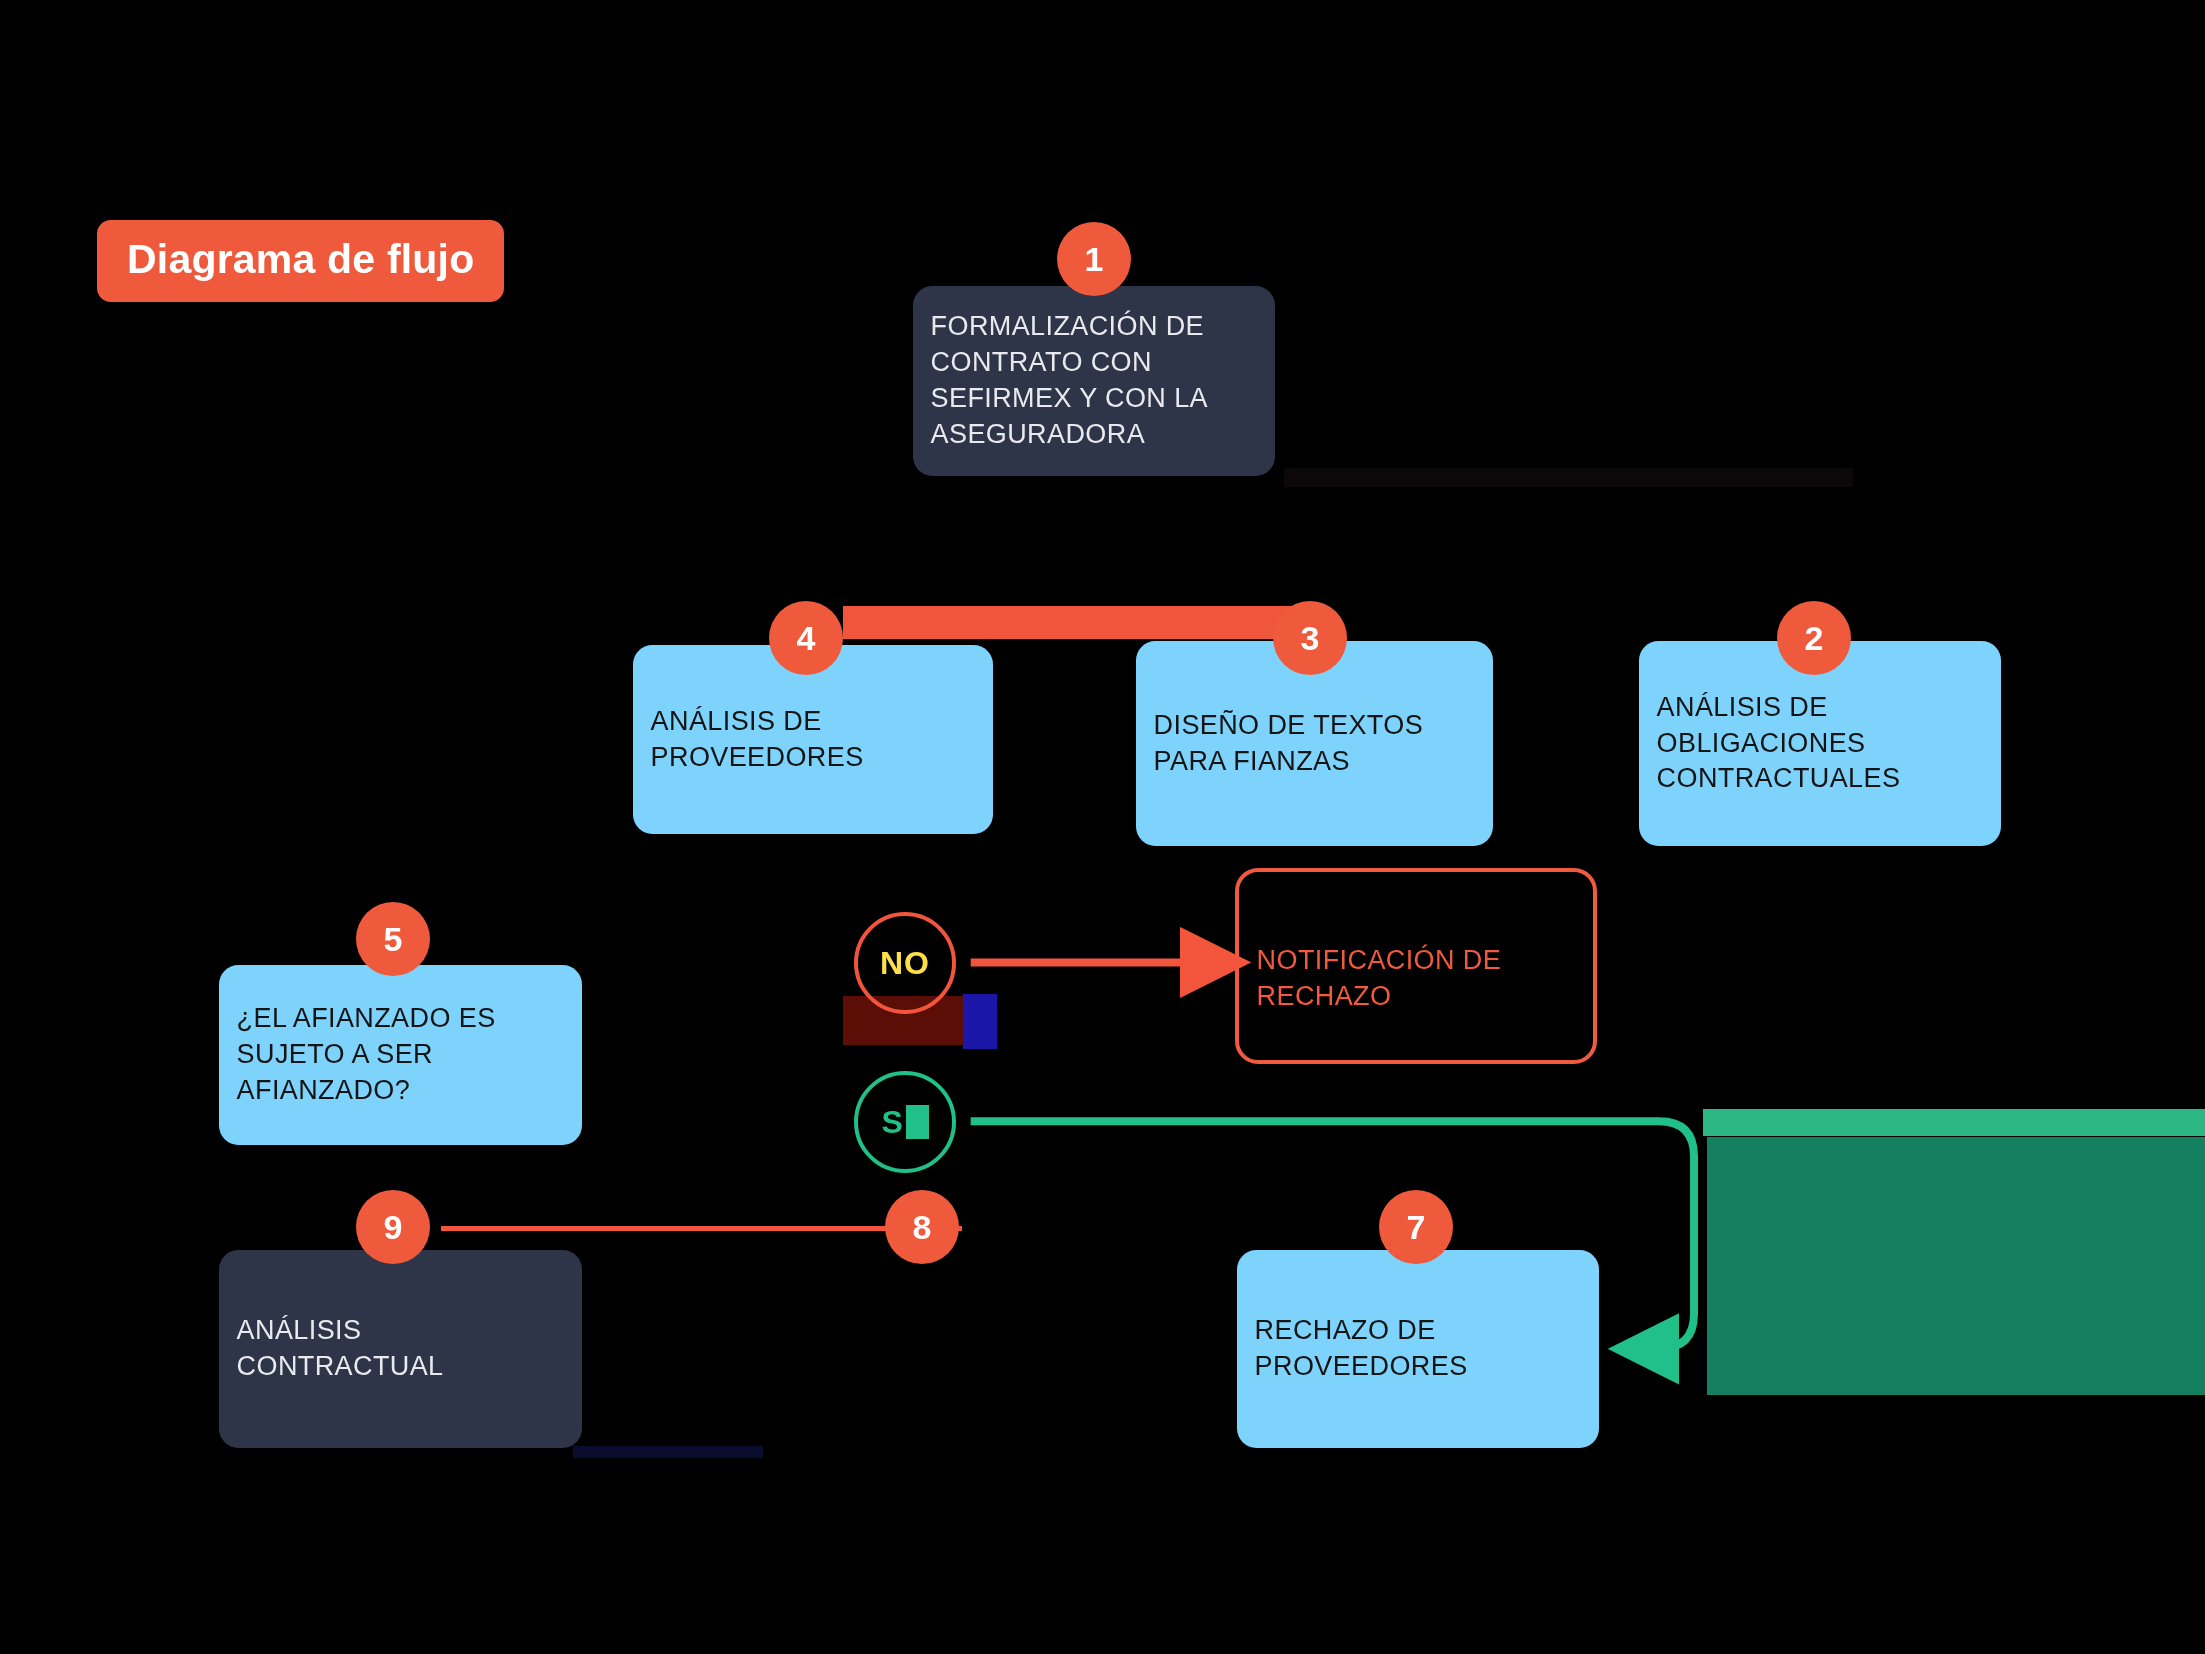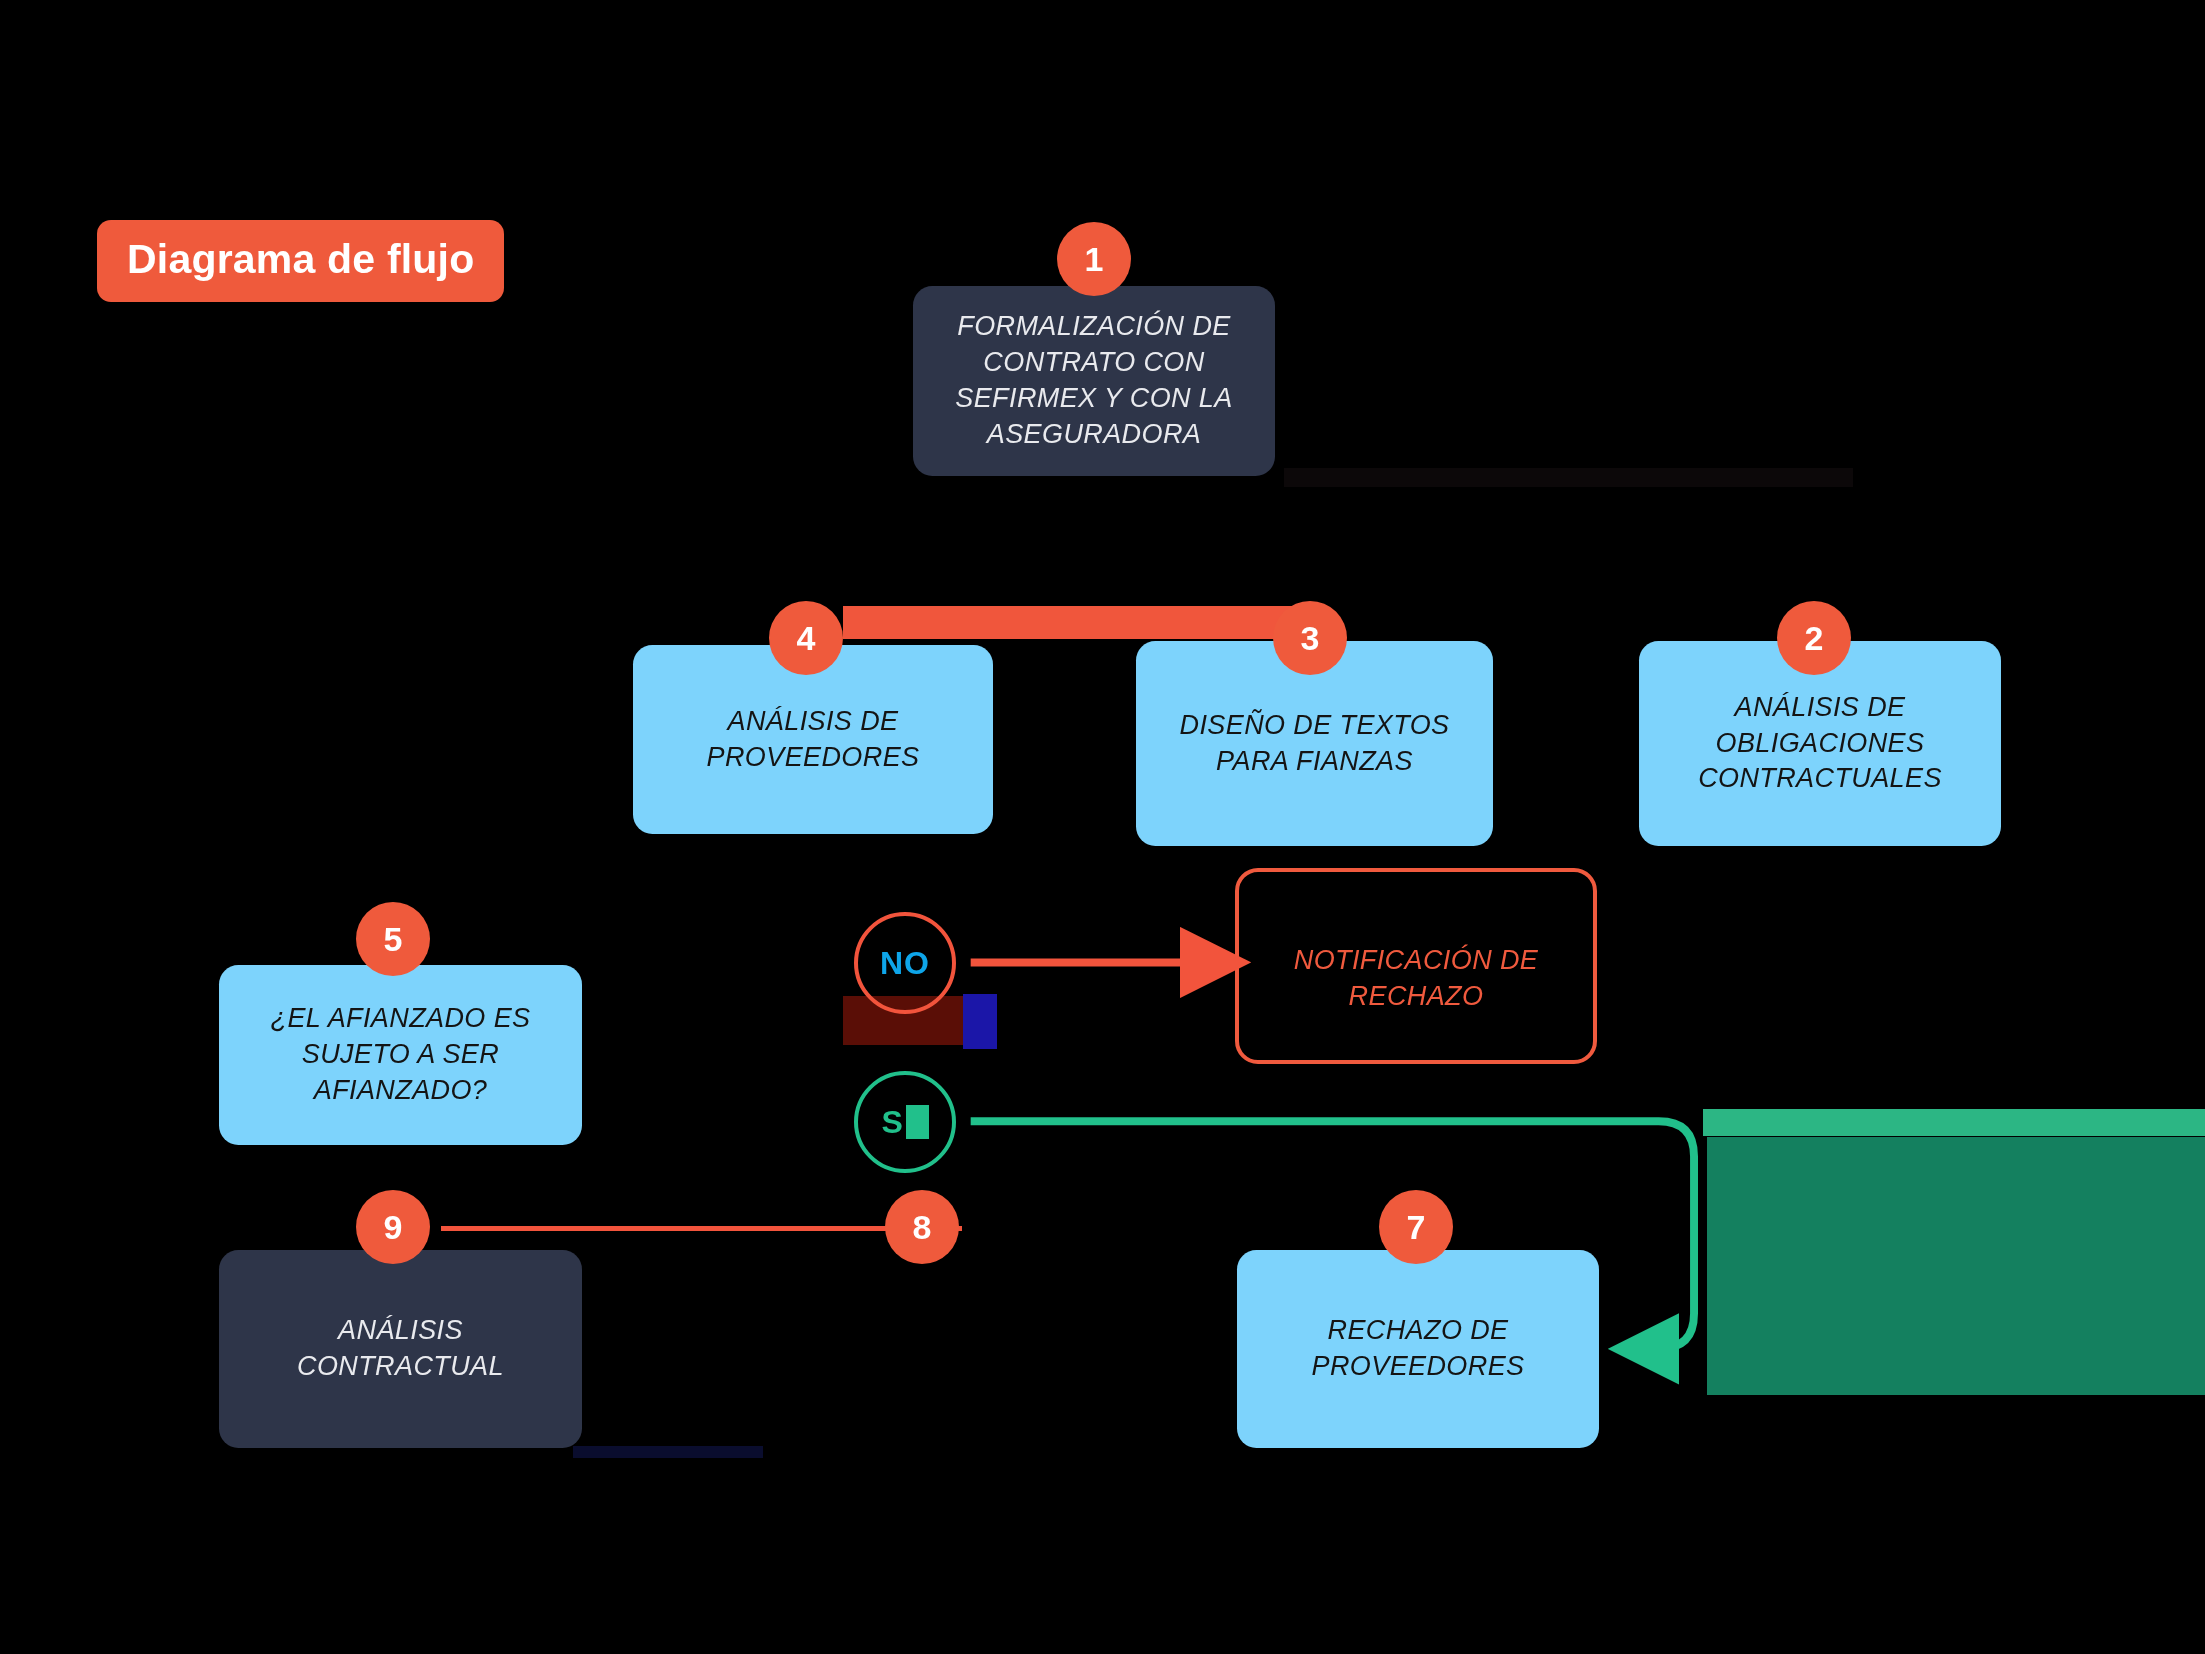--- a/index.html
+++ b/index.html
@@ -16,23 +16,22 @@
     padding:16px 30px 19.4px 30px;
     background:#EF5A3C;border-radius:14px;
     color:#ffffff;font-size:41px;font-weight:bold;
     letter-spacing:0.2px;white-space:nowrap;
   }
 
   
   .node{
     position:absolute;border-radius:19.4px;
     display:flex;align-items:center;justify-content:center;
-    text-align:center;box-sizing:border-box;
+    text-align:left;box-sizing:border-box;
     padding:12.4px 17.6px;
-    font-style:italic;
   }
   .node .label{
     font-size:27px;line-height:1.33;letter-spacing:0.4px;
     font-weight:400;
   }
   .node.dark{background:#2E3549;}
   .node.dark .label{color:#E9EAEE;}
   .node.light{background:#7dd3fc;}
   .node.light .label{color:#141414;}
   .node.outline{
@@ -48,21 +47,21 @@
     font-size:34px;font-weight:bold;z-index:40;
   }
 
   
   .dcircle{
     position:absolute;width:102px;height:102px;border-radius:50%;
     background:transparent;box-sizing:border-box;
     display:flex;align-items:center;justify-content:center;
     font-size:32px;font-weight:bold;letter-spacing:0.9px;z-index:30;
   }
-  .dcircle.no{border:4.4px solid #F2543C;color:#0ea5e9;}
+  .dcircle.no{border:4.4px solid #F2543C;color:#fde047;}
   .dcircle.si{border:4.4px solid #21C08B;color:#21C08B;}
   .glyph-box{
     display:inline-block;width:23px;height:34px;background:#21C08B;
     vertical-align:-3.5px;margin-left:1.8px;
   }
 
   
   .bar-thick{
     position:absolute;background:#F0563C;z-index:10;
   }

